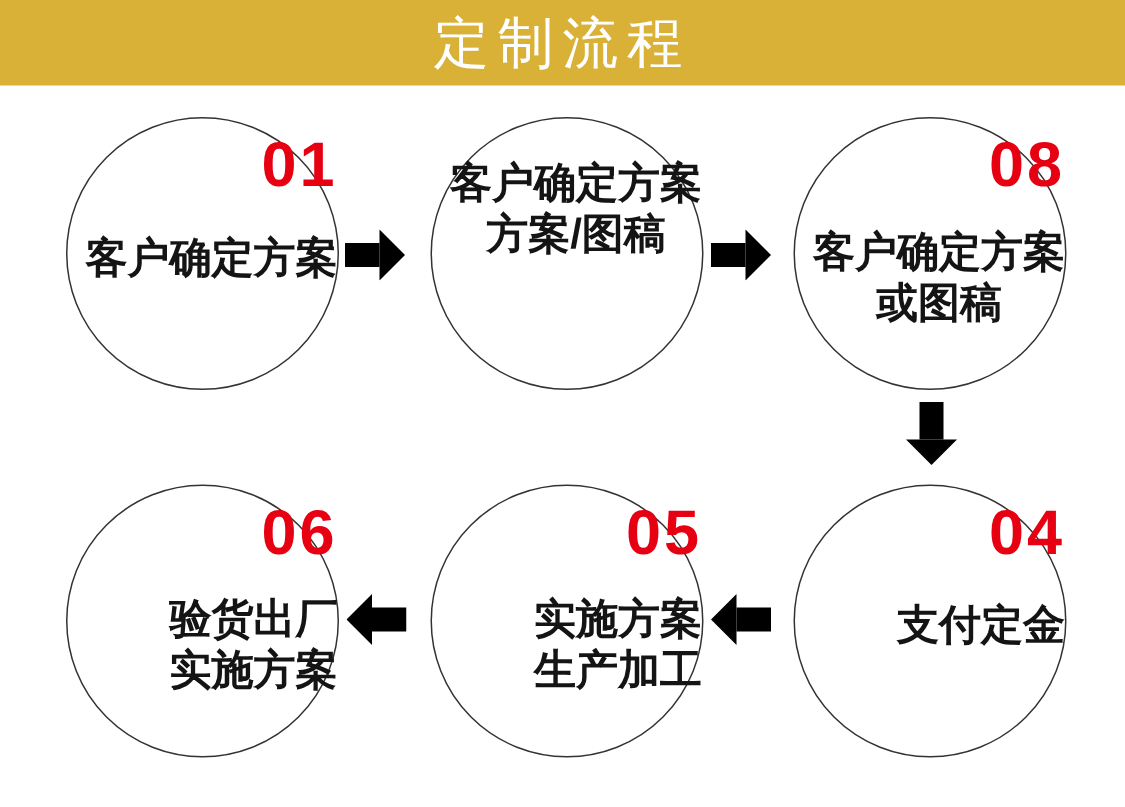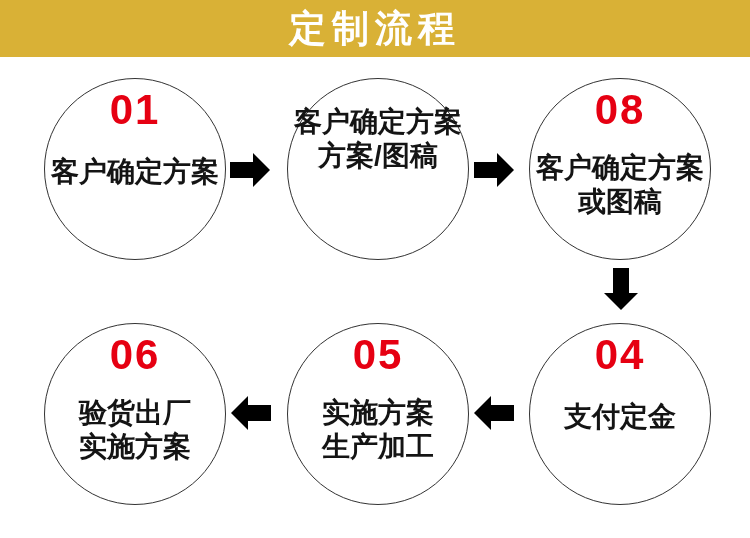--- a/index.html
+++ b/index.html
@@ -16,36 +16,36 @@
     left: 0; top: 0;
     width: 750px; height: 57px;
     background: #d9b136;
     display: flex;
     align-items: center;
     justify-content: center;
   }
   .banner h1 {
     margin: 0;
     font-size: 37px;
-    font-weight: 700;
+    font-weight: 400;
     letter-spacing: 6px;
     color: #ffffff;
     line-height: 1;
   }
   .circle {
     position: absolute;
     width: 182px;
     height: 182px;
     border: 1px solid #333333;
     border-radius: 50%;
     background: #ffffff;
     box-sizing: border-box;
     display: flex;
     flex-direction: column;
-    align-items: center;
+    align-items: flex-end;
     padding-top: 8px;
   }
   .num {
     font-size: 42px;
     line-height: 46px;
     font-weight: 700;
     letter-spacing: 2px;
     color: #e60012;
   }
   .label {

